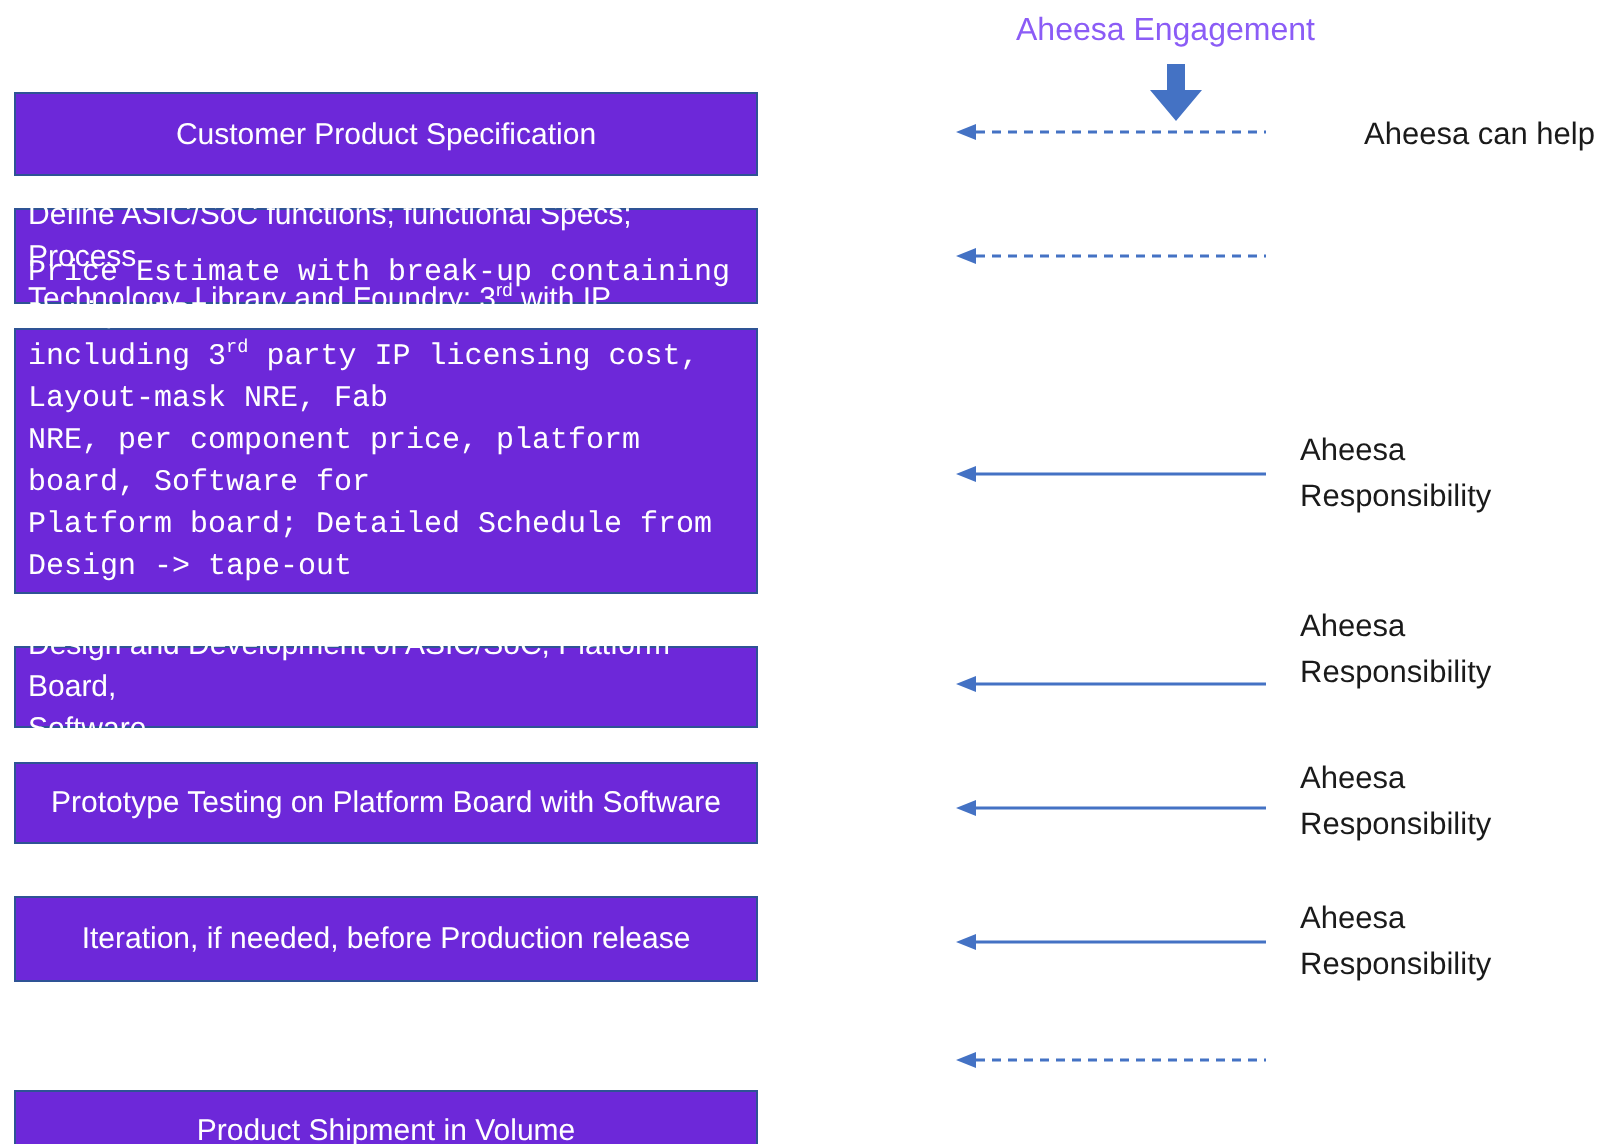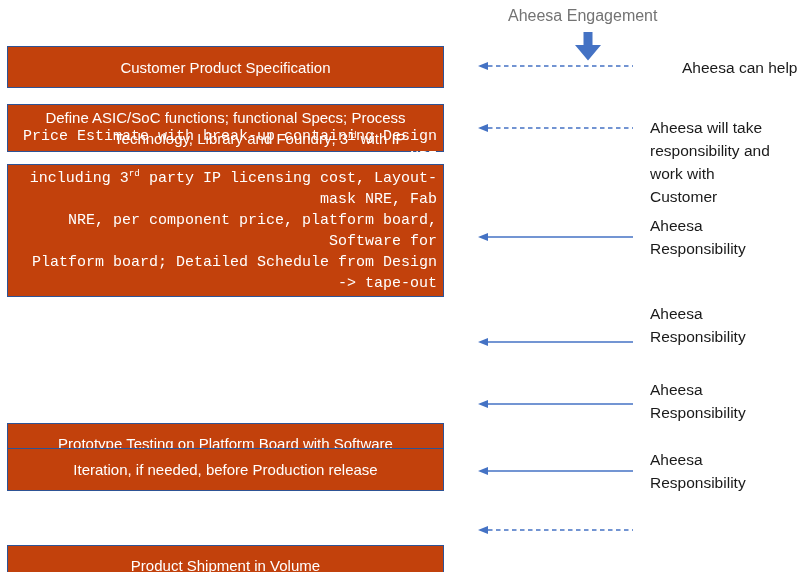--- a/index.html
+++ b/index.html
@@ -9,42 +9,42 @@
     height: 572px;
     background: #ffffff;
     font-family: "Liberation Sans", sans-serif;
     overflow: hidden;
   }
   .engagement-title {
     position: absolute;
     left: 508px;
     top: 7px;
     font-size: 16px;
-    color: #737373;
+    color: #8b5cf6;
     white-space: nowrap;
   }
   .block-arrow {
     position: absolute;
     left: 574px;
     top: 32px;
   }
   .step-box {
     position: absolute;
     left: 7px;
-    width: 437px;
-    background: #c2410c;
+    width: 372px;
+    background: #6d28d9;
     border: 1.5px solid #2e5395;
     box-sizing: border-box;
     color: #ffffff;
     font-size: 15px;
     line-height: 21px;
     display: flex;
     align-items: center;
     justify-content: center;
-    text-align: right;
+    text-align: left;
   }
   .step-box .txt {
     white-space: pre-line;
     padding: 0 6px;
   }
   .sup {
     vertical-align: super;
     font-size: 0.62em;
     line-height: 0;
   }
@@ -87,22 +87,26 @@
   </div>
 
   <div class="step-box" style="top:164px; height:133px;font-family:Liberation Mono, monospace;">
     <span class="txt"><span>Price Estimate with break-up containing Design NRE
 including 3</span><span class="sup">rd</span><span> party IP licensing cost, Layout-mask NRE,  Fab
 NRE, per component price, platform board, Software for
 Platform board; Detailed Schedule from Design -&gt; tape-out
 -&gt; component testing on platform board -&gt; Delivery</span></span>
   </div>
 
+  <div class="step-box" style="top:323px; height:41px;">
+    <span class="txt">Design and Development of ASIC/SoC, Platform Board,
+Software</span>
+  </div>
 
-  <div class="step-box" style="top:381px; height:41px;margin-top:42px;">
+  <div class="step-box" style="top:381px; height:41px;">
     <span class="txt">Prototype Testing on Platform Board with Software</span>
   </div>
 
   <div class="step-box" style="top:448px; height:43px;">
     <span class="txt">Iteration, if needed, before Production release</span>
   </div>
 
   <div class="step-box" style="top:509px; height:41px;margin-top:36px;">
     <span class="txt">Product Shipment in Volume</span>
   </div>
@@ -130,24 +134,20 @@
   <svg class="conn" style="top:465px;">
     <line x1="10" y1="6" x2="155" y2="6"></line>
       <polygon points="0,6 10,2 10,10"></polygon>
   </svg>
   <svg class="conn" style="top:524px;">
     <line class="dashed" x1="10" y1="6" x2="155" y2="6"></line>
       <polygon points="0,6 10,2 10,10"></polygon>
   </svg>
 
   <div class="annot" style="top:56px;margin-left:32px;">Aheesa can help</div>
-  <div class="annot" style="top:116px;">Aheesa will take
-responsibility and
-work with
-Customer</div>
   <div class="annot" style="top:214px;">Aheesa
 Responsibility</div>
   <div class="annot" style="top:302px;">Aheesa
 Responsibility</div>
   <div class="annot" style="top:378px;">Aheesa
 Responsibility</div>
   <div class="annot" style="top:448px;">Aheesa
 Responsibility</div>
 
 </div>

